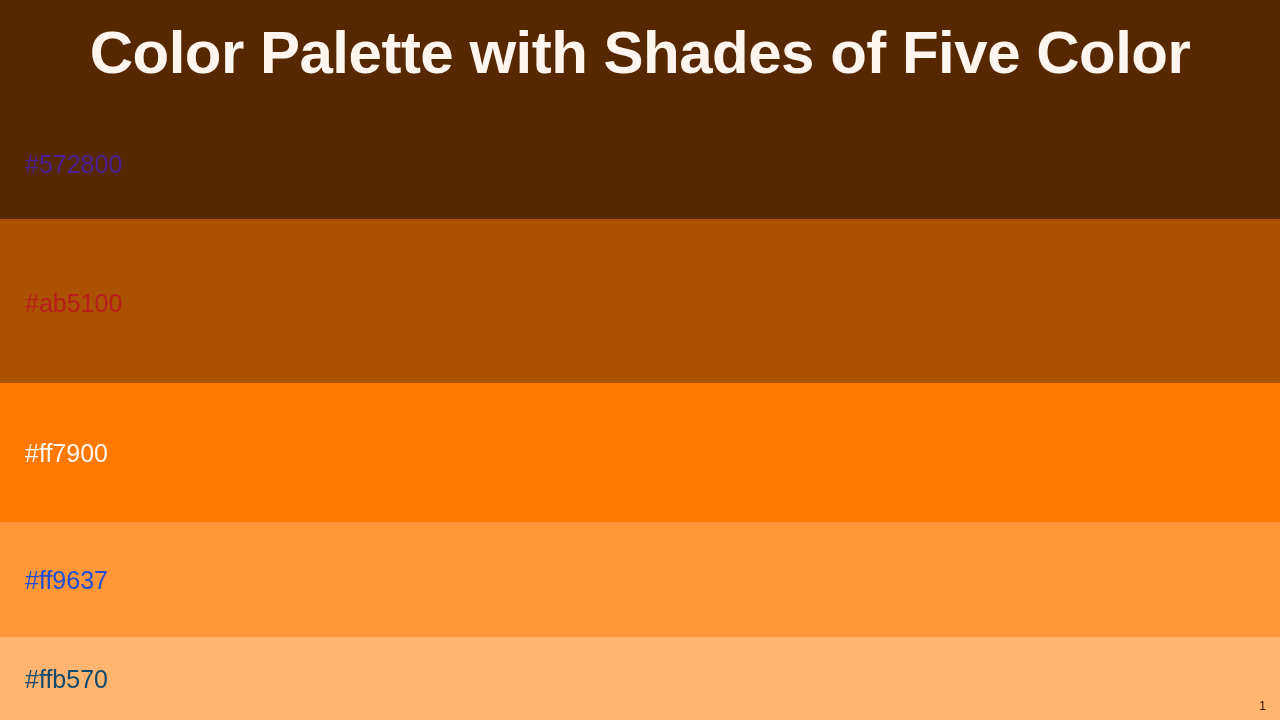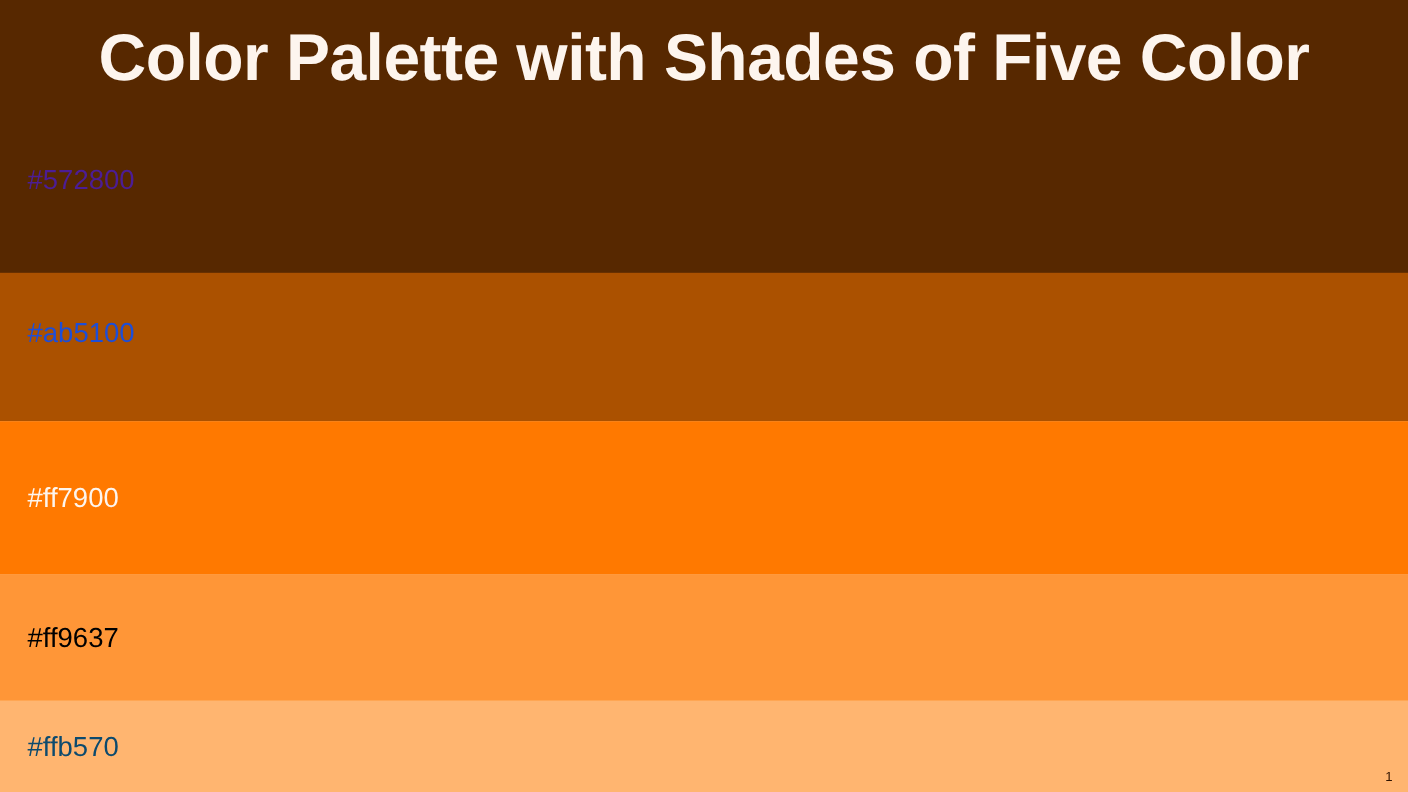--- a/index.html
+++ b/index.html
@@ -32,21 +32,21 @@
     line-height: 1;
     letter-spacing: 0px;
     white-space: nowrap;
     font-weight: 400;
   }
   #title-banner {
     position: absolute;
     left: 0;
     top: 0;
     width: 1280px;
-    height: 248px;
+    height: 219px;
   }
   #slide-title {
     position: absolute;
     left: 0;
     top: 18px;
     width: 1280px;
     text-align: center;
     font-size: 60px;
     font-weight: bold;
     line-height: 1.15;
@@ -70,20 +70,20 @@
   <div class="band" style="top: 219px; height: 164px; background: rgb(171, 81, 0);"></div>
   <div class="band" style="top: 383px; height: 139px; background: rgb(255, 121, 0);"></div>
   <div class="band" style="top: 522px; height: 115px; background: rgb(255, 150, 55);"></div>
   <div class="band" style="top: 637px; height: 83px; background: rgb(255, 181, 112);"></div>
 
   <div id="title-banner" style="background: rgb(87, 40, 0);">
     <div id="slide-title" style="color: rgb(253, 245, 238);">Color Palette with Shades of Five Color</div>
   </div>
 
   <div class="band-label" style="top: 152px; color: #4c1d95;">#572800</div>
-  <div class="band-label" style="top: 291px; color: #1d4ed8;">#ab5100</div>
+  <div class="band-label" style="top: 291px; color: #b91c1c;">#ab5100</div>
   <div class="band-label" style="top: 441px; color: rgb(253, 245, 238); text-align: center;">#ff7900</div>
-  <div class="band-label" style="top: 568px; color: #000000;">#ff9637</div>
+  <div class="band-label" style="top: 568px; color: #1d4ed8;">#ff9637</div>
   <div class="band-label" style="top: 667px; color: #0c4a6e;">#ffb570</div>
 
   <div id="page-number" style="color: rgb(45, 18, 0);">1</div>
 
 </div>
 
 </body></html>

